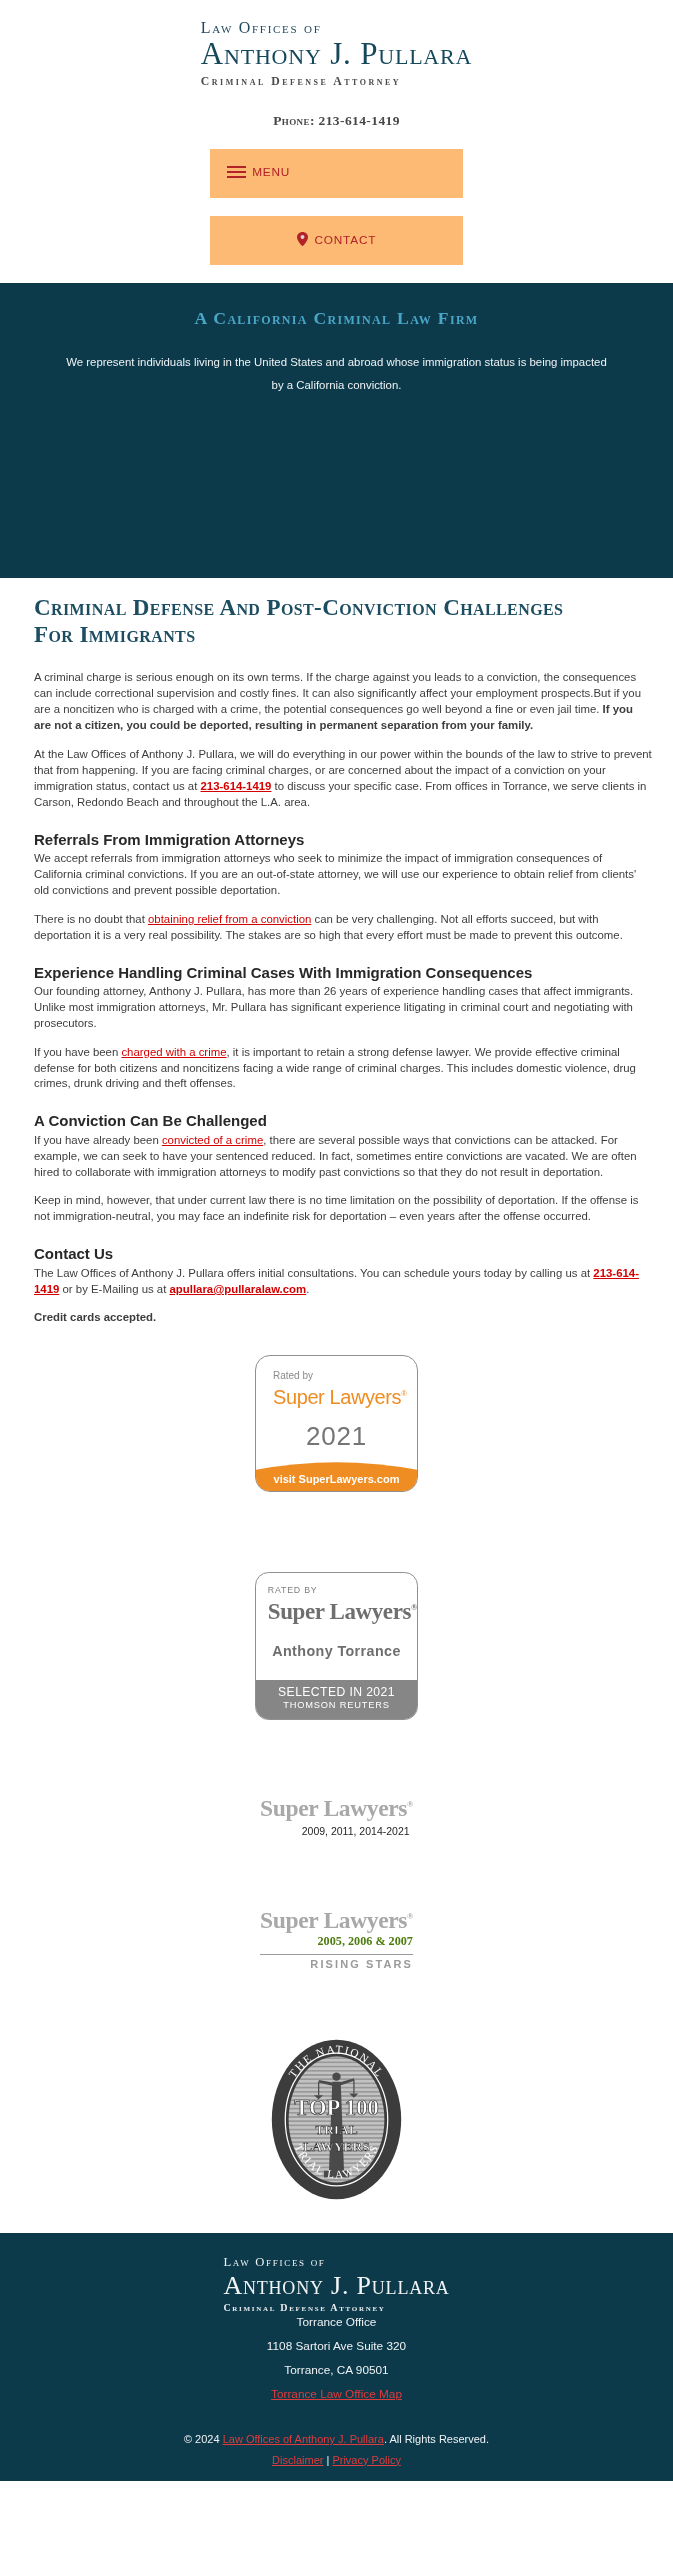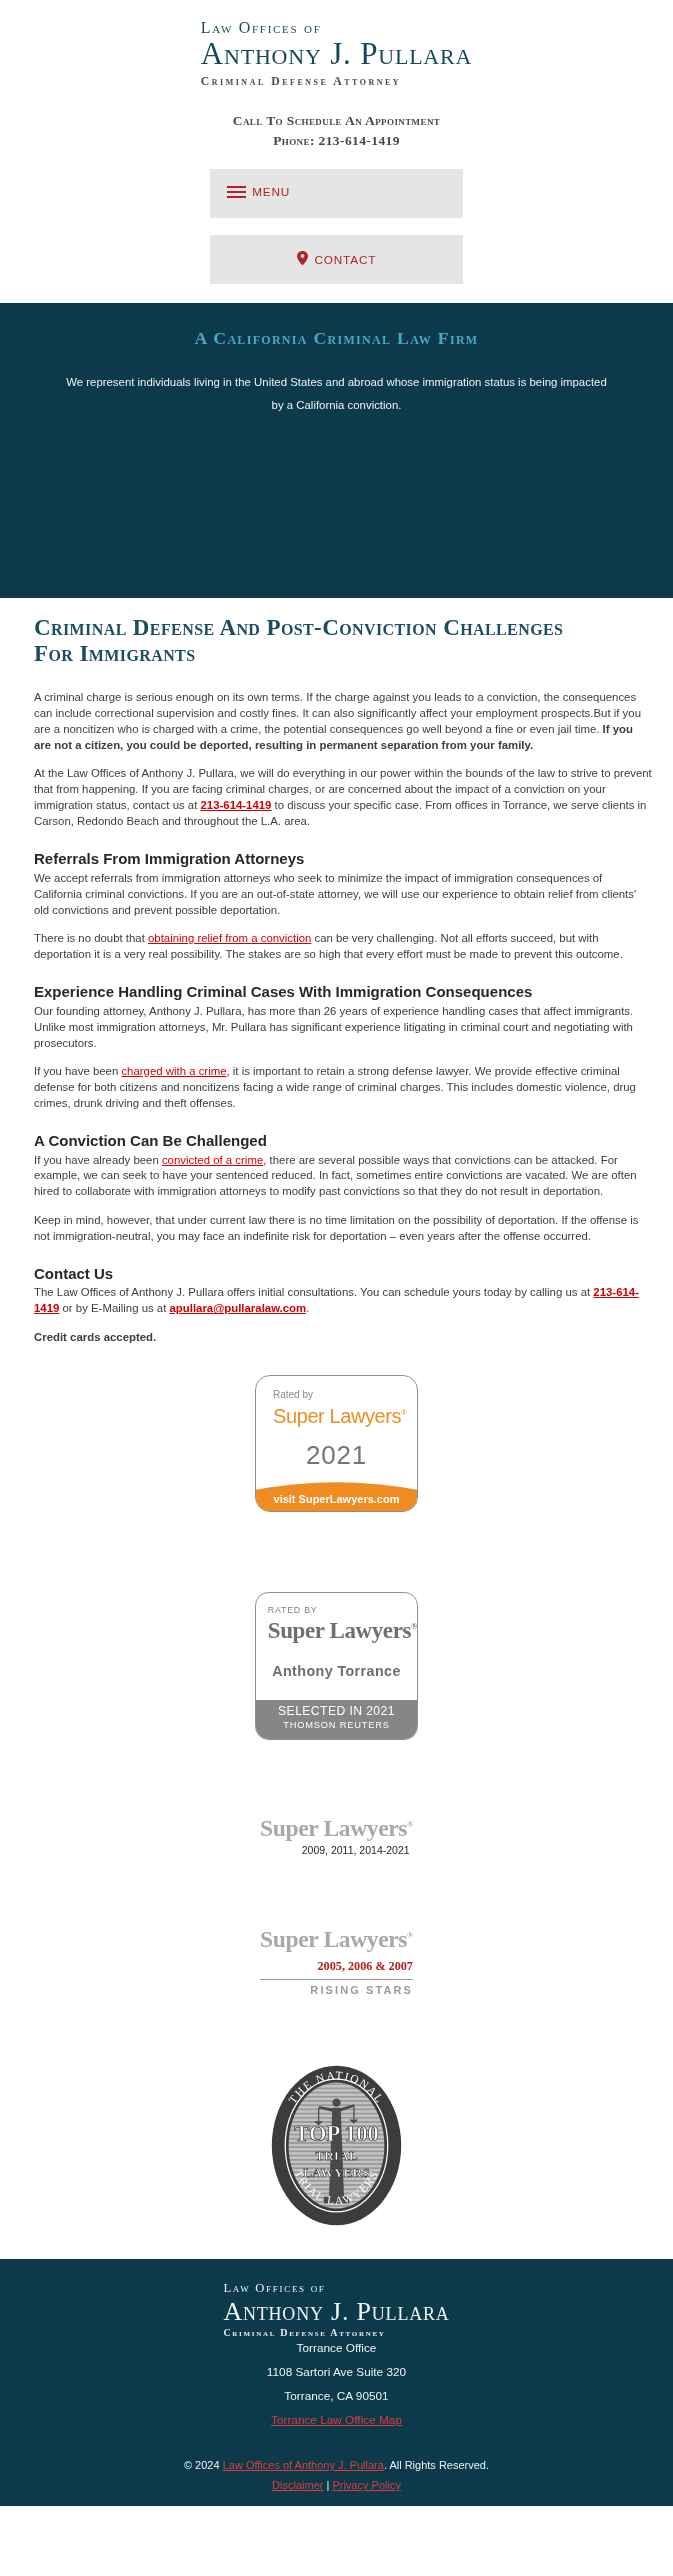--- a/index.html
+++ b/index.html
@@ -9,21 +9,21 @@
   
   .site-header { text-align: center; padding-top: 18.5px; }
   .logo-block { display: inline-block; text-align: left; }
   .logo-top { font-family: "Liberation Serif", serif; font-variant: small-caps; font-size: 16px; color: #1e4a5c; letter-spacing: 1.7px; }
   .logo-name { font-family: "Liberation Serif", serif; font-variant: small-caps; font-size: 31px; color: #16485c; letter-spacing: 0.8px; line-height: 1.05; margin-top: 1.7px; }
   .logo-sub { font-family: "Liberation Serif", serif; font-variant: small-caps; font-weight: bold; font-size: 11.8px; color: #4a4a4a; letter-spacing: 2.5px; margin-top: 3.4px; }
 
   .contact-info { margin-top: 22px; font-family: "Liberation Serif", serif; font-variant: small-caps; font-weight: bold; font-size: 13.5px; color: #474747; line-height: 1.45; letter-spacing: 0.4px; }
   .contact-email-link { color: #e22726; text-decoration: none; cursor: pointer; }
 
-  .hdr-btn { display: block; width: 253px; height: 49px; margin: 0 auto; background: #e5e5e5; border: none; cursor: pointer; font-family: "Liberation Sans", sans-serif; color: #b22227; }
+  .hdr-btn { display: block; width: 253px; height: 49px; margin: 0 auto; background: #fdba74; border: none; cursor: pointer; font-family: "Liberation Sans", sans-serif; color: #b22227; }
   .menu-btn { margin-top: 18.5px; text-align: left; padding-left: 17px; }
   .contact-btn { margin-top: 17.7px; text-align: center; }
   .menu-inner, .contact-inner { display: inline-flex; align-items: center; gap: 6.7px; font-size: 11.8px; letter-spacing: 0.8px; }
   .hamburger { display: inline-block; }
   .hamburger span { display: block; width: 18.5px; height: 2.5px; background: #b22227; margin: 2.5px 0; }
 
   
   .hero { background: #0d3a4b; height: 295px; margin-top: 18.5px; text-align: center; padding-top: 25px; }
   .hero-heading { font-family: "Liberation Serif", serif; font-variant: small-caps; font-weight: bold; font-size: 17.7px; letter-spacing: 1.3px; color: #4aa6c8; }
   .hero-text { margin: 22px auto 0; max-width: 547px; color: #eef3f5; font-size: 11.4px; line-height: 2.0; }
@@ -57,21 +57,21 @@
   .b2-band { position: absolute; left: 0; bottom: 0; width: 100%; height: 39px; background: #868686; color: #ffffff; text-align: center; }
   .b2-band-line1 { font-size: 12.2px; margin-top: 4.2px; letter-spacing: 0.4px; }
   .b2-band-line2 { font-size: 9.3px; letter-spacing: 0.8px; margin-top: 1.7px; }
 
   .badge-sl-years { display: inline-block; margin-top: 72px; text-align: right; cursor: pointer; }
   .b3-brand { font-family: "Liberation Serif", serif; font-weight: bold; font-size: 23.6px; color: #a8a8a8; letter-spacing: -0.4px; text-align: center; }
   .b3-brand sup { font-size: 8.4px; }
   .b3-years { font-size: 10.5px; color: #1f1f1f; margin-top: 2.5px; padding-right: 3.4px; }
 
   .badge-sl-rising { display: inline-block; margin-top: 69px; text-align: right; cursor: pointer; }
-  .b4-years { font-family: "Liberation Serif", serif; font-weight: bold; font-size: 12.2px; color: #b91c1c; margin-top: 6px; }
+  .b4-years { font-family: "Liberation Serif", serif; font-weight: bold; font-size: 12.2px; color: #4d7c0f; margin-top: 0; }
   .b4-rule { border: none; border-top: 0.8px solid #9a9a9a; margin: 5px 0 3.4px 0; }
   .b4-label { font-size: 11px; color: #9a9a9a; letter-spacing: 2.1px; font-weight: bold; }
 
   .badge-top100 { display: inline-block; margin-top: 67px; cursor: pointer; }
 
   
   .site-footer { background: #0d3a4b; margin-top: 29px; text-align: center; padding: 22px 0 15px 0; }
   .f-logo { display: inline-block; text-align: left; }
   .f-logo-top { font-family: "Liberation Serif", serif; font-variant: small-caps; font-size: 12.6px; color: #f2f5f6; letter-spacing: 1.7px; }
   .f-logo-name { font-family: "Liberation Serif", serif; font-variant: small-caps; font-size: 26px; color: #f2f5f6; letter-spacing: 0.8px; line-height: 1.05; margin-top: 1.7px; }
@@ -88,21 +88,20 @@
 <div class="page">
 
   <header class="site-header">
     <div class="logo-block">
       <div class="logo-top">Law Offices of</div>
       <div class="logo-name">Anthony J. Pullara</div>
       <div class="logo-sub">Criminal Defense Attorney</div>
     </div>
 
     <div class="contact-info">
-      <div>Call To Schedule An Appointment</div>
       <div>Phone: 213-614-1419</div>
     </div>
 
     <button class="hdr-btn menu-btn">
       <span class="menu-inner">
         <span class="hamburger">
             <span></span>
             <span></span>
             <span></span>
           </span>

